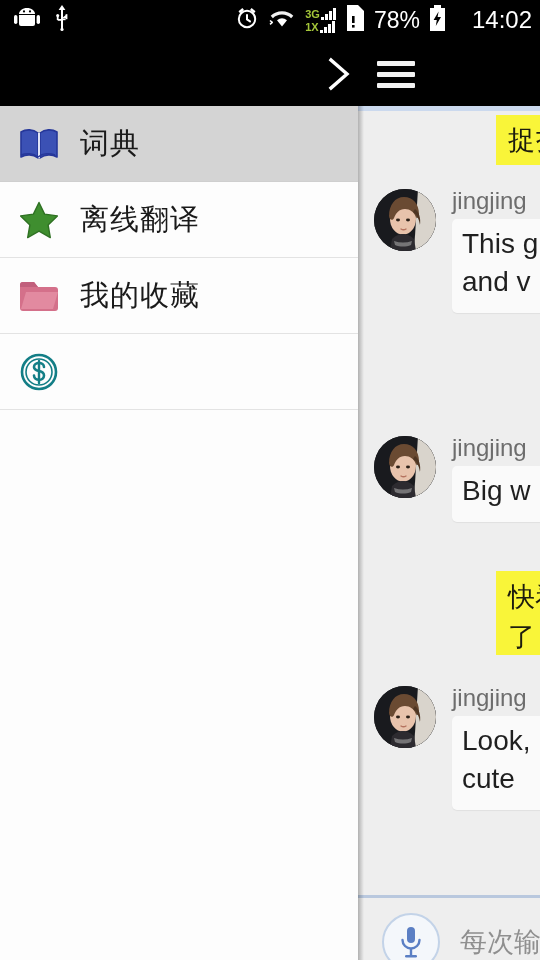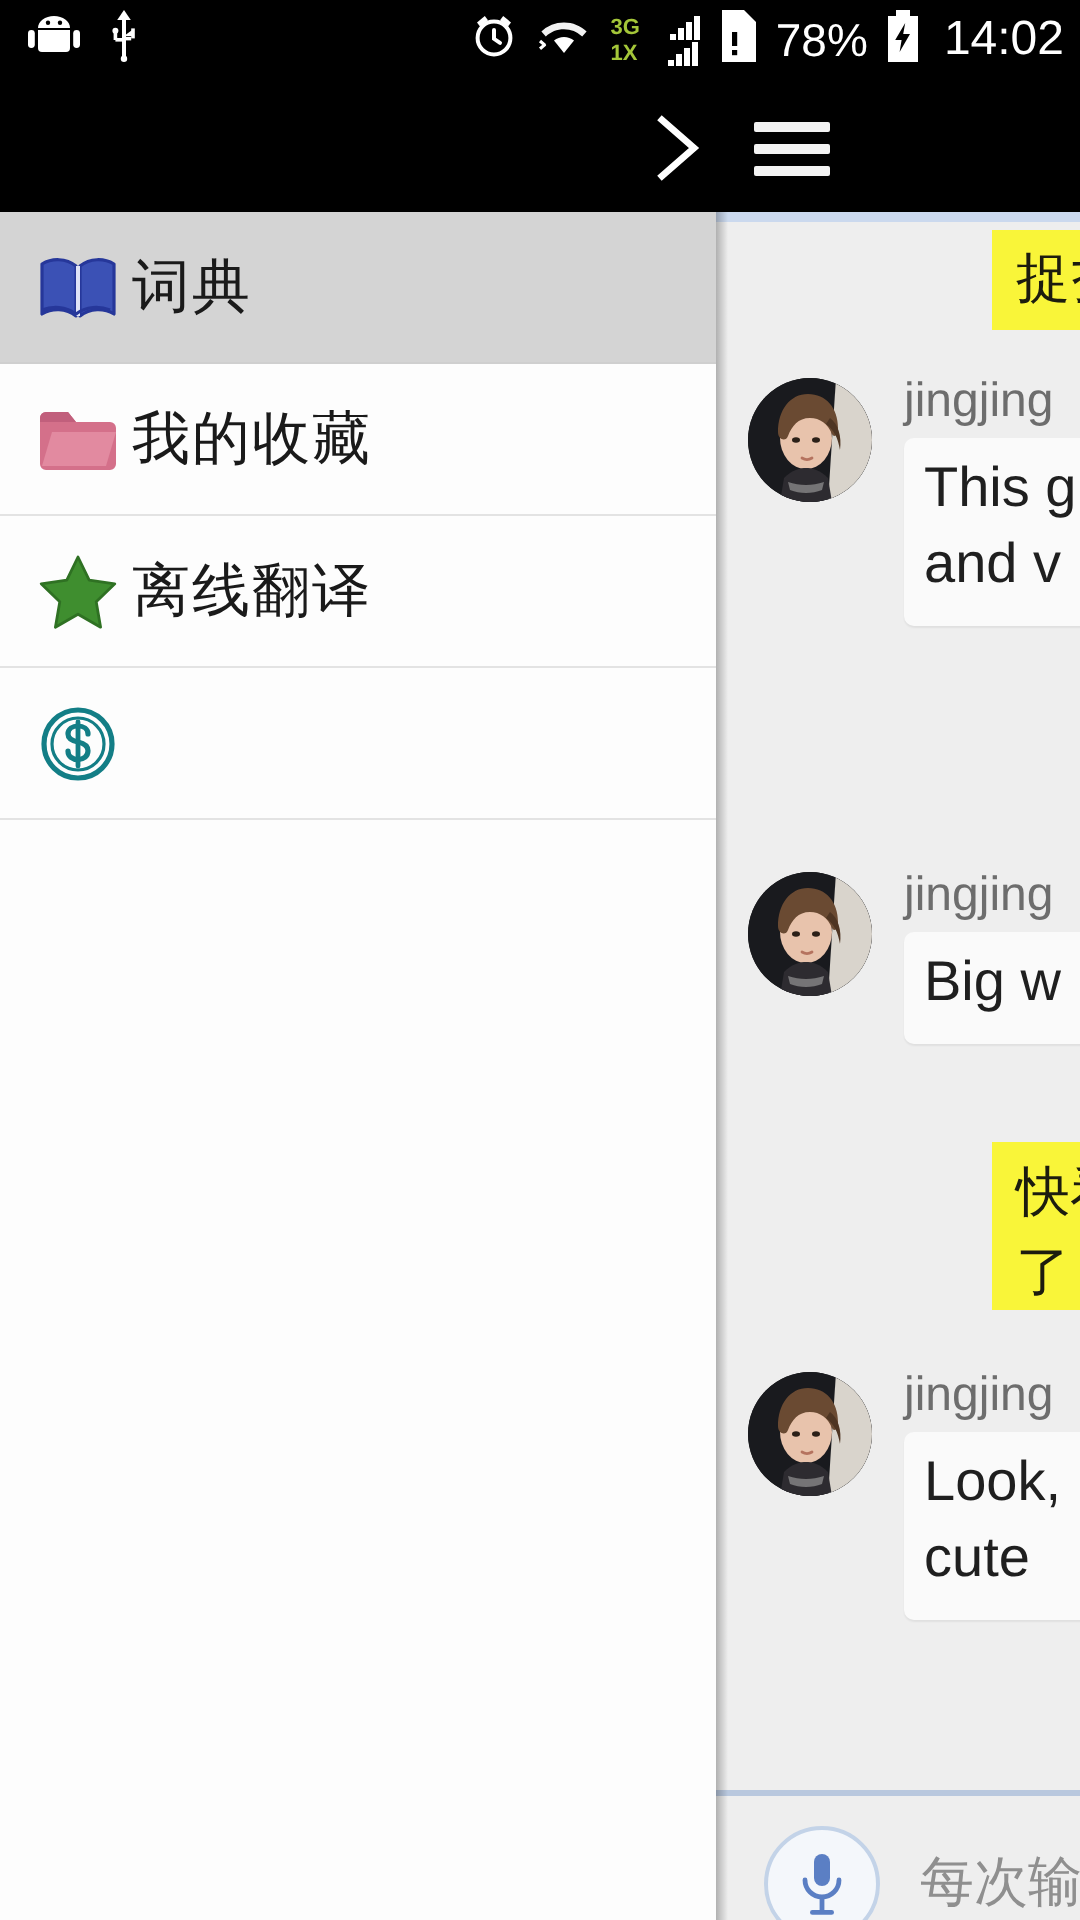--- a/index.html
+++ b/index.html
@@ -46,28 +46,28 @@
     gap: 9px;
   }
   .sb-ico { display: block; }
   .sb-text {
     font-size: 23px;
     color: #fff;
     letter-spacing: 0px;
     font-family: "Liberation Sans", sans-serif;
   }
   .sb-batt-pct { font-size: 23px; }
-  .sb-clock { font-size: 24px; margin-left: 3px; }
+  .sb-clock { font-size: 24px; margin-left: 17px; }
   .net-stack {
     display: flex;
     flex-direction: column;
     justify-content: center;
     line-height: 1;
   }
-  .net-row { display: flex; align-items: flex-end; gap: 15px; height: 13px; }
+  .net-row { display: flex; align-items: flex-end; gap: 1px; height: 13px; }
   .net-label {
     font-size: 11px;
     color: #a4c639;
     font-weight: bold;
     line-height: 12px;
     font-family: "Liberation Sans", sans-serif;
   }
   .bars { display: flex; align-items: flex-end; gap: 1px; height: 12px; }
   .bars i { display: block; width: 3px; background: #fff; }
   .bars i:nth-child(1) { height: 3px; }
@@ -134,21 +134,21 @@
   }
   .drawer-item .di-icon {
     width: 42px;
     height: 42px;
     flex: 0 0 42px;
     display: flex;
     align-items: center;
     justify-content: center;
   }
   .drawer-item .di-label {
-    margin-left: 6px;
+    margin-left: 20px;
     font-size: 29px;
     color: #1a1a1a;
     font-family: "DejaVu Sans", sans-serif;
     letter-spacing: 1px;
   }
   #drawer-rest {
     background: #fdfdfd;
     height: 440px;
   }
 
@@ -465,36 +465,36 @@
           <path d="M38 5c-5-3-12-3-17 1v25c5-4 12-4 17-1z" fill="#3b51b5" stroke="#26379a" stroke-width="1.6" stroke-linejoin="round"></path>
           <path d="M20 6v25" stroke="#dfe3f7" stroke-width="2"></path>
           <path d="M2 28c5-2 12-2 17 2 5-4 12-4 17-2" fill="none" stroke="#26379a" stroke-width="1.6"></path>
         </svg>
       </span>
       <span class="di-label">词典</span>
     </div>
 
     <div class="drawer-item">
       <span class="di-icon">
+        <svg width="40" height="38" viewBox="0 0 40 38">
+          <path d="M20 1.5l5.6 11.6 12.8 1.8-9.3 9 2.2 12.7L20 30.1 8.7 36.6 10.9 23.9 1.6 14.9l12.8-1.8z" fill="#3f8e2f" stroke="#2f7123" stroke-width="1.4" stroke-linejoin="round"></path>
+        </svg>
+      </span>
+      <span class="di-label">离线翻译</span>
+    </div>
+
+    <div class="drawer-item">
+      <span class="di-icon">
         <svg width="42" height="34" viewBox="0 0 42 34">
           <path d="M2 6a3 3 0 0 1 3-3h11l4 5h17a3 3 0 0 1 3 3v18a3 3 0 0 1-3 3H5a3 3 0 0 1-3-3z" fill="#d4708a"></path>
           <path d="M8 13h32l-5 17H3z" fill="#e28aa0"></path>
           <path d="M2 6a3 3 0 0 1 3-3h11l4 5H2z" fill="#c15f7c"></path>
         </svg>
       </span>
       <span class="di-label">我的收藏</span>
-    </div>
-
-    <div class="drawer-item">
-      <span class="di-icon">
-        <svg width="40" height="38" viewBox="0 0 40 38">
-          <path d="M20 1.5l5.6 11.6 12.8 1.8-9.3 9 2.2 12.7L20 30.1 8.7 36.6 10.9 23.9 1.6 14.9l12.8-1.8z" fill="#3f8e2f" stroke="#2f7123" stroke-width="1.4" stroke-linejoin="round"></path>
-        </svg>
-      </span>
-      <span class="di-label">离线翻译</span>
     </div>
 
     <div class="drawer-item">
       <span class="di-icon">
         <svg width="40" height="40" viewBox="0 0 40 40">
           <circle cx="20" cy="20" r="17" fill="none" stroke="#137e86" stroke-width="2.6"></circle>
           <circle cx="20" cy="20" r="13" fill="none" stroke="#137e86" stroke-width="1.6"></circle>
           <path d="M20 9v22" stroke="#137e86" stroke-width="2.4" stroke-linecap="round"></path>
           <path d="M25 15c0-2.6-2.4-4-5-4s-5 1.4-5 4 2.2 3.4 5 4 5 1.6 5 4.4-2.4 4.4-5 4.4-5-1.6-5-4.2" fill="none" stroke="#137e86" stroke-width="2.6" stroke-linecap="round"></path>
         </svg>

